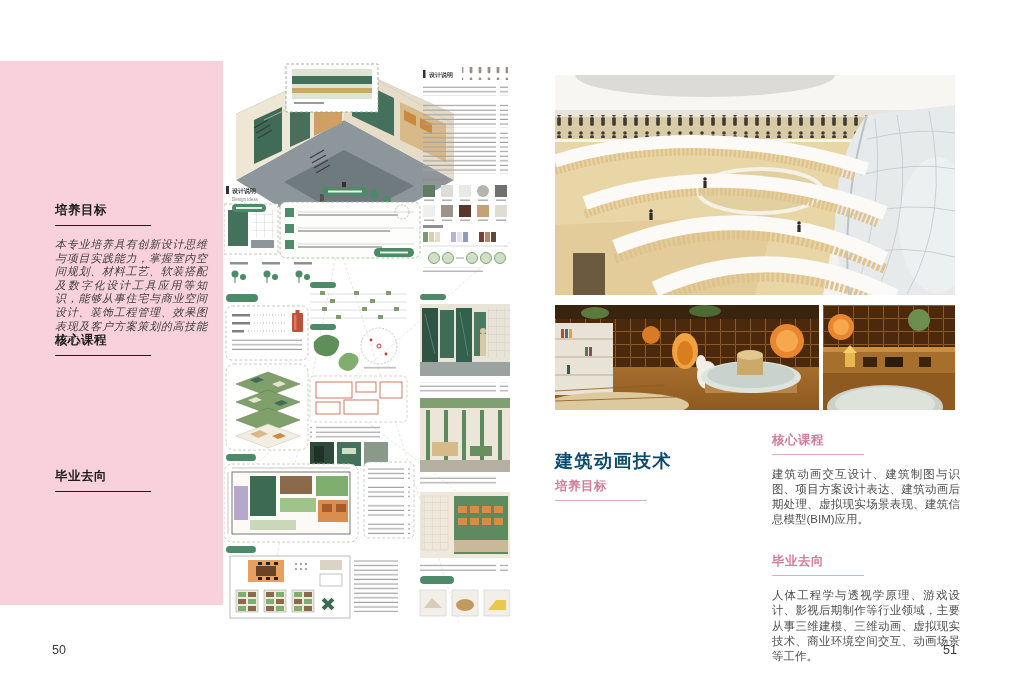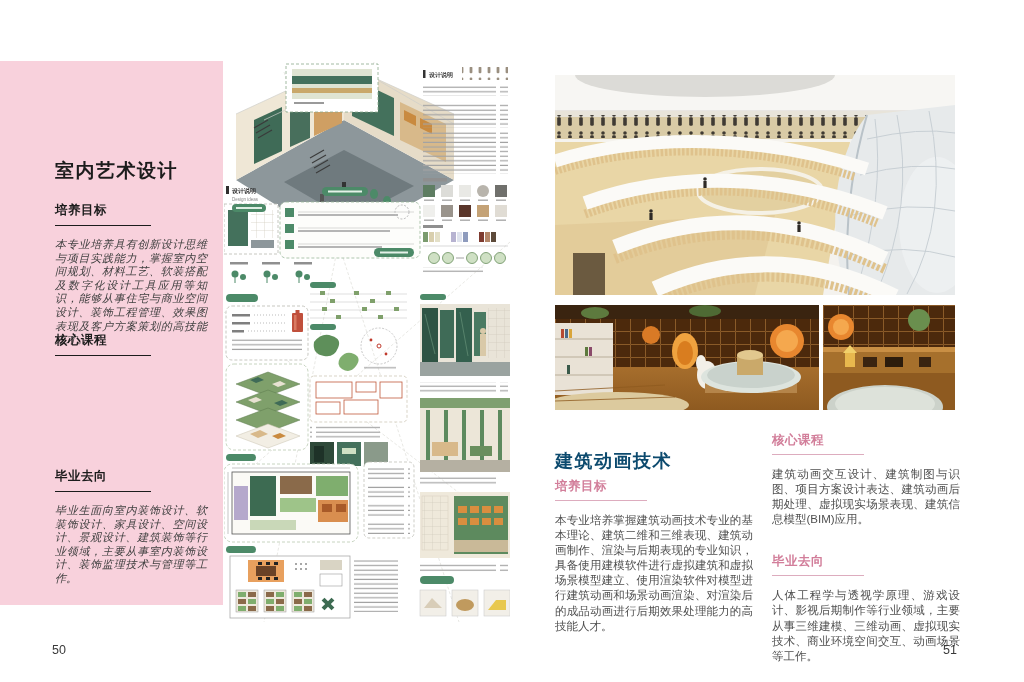--- a/index.html
+++ b/index.html
@@ -25,34 +25,32 @@
   .photo{position:absolute;display:block;}
   .poster{position:absolute;left:224px;top:62px;}
   svg text{font-family:"Liberation Sans","DejaVu Sans",sans-serif;}
 </style>
 </head>
 <body>
 
 <div class="spread">
 
   <aside class="pink-panel">
-    <h1 class="lp-title">室内艺术设计</h1>
 
     <section class="lp-section" style="top:141px">
       <span class="lp-heading">培养目标</span>
       <p class="lp-body">本专业培养具有创新设计思维与项目实践能力，掌握室内空间规划、材料工艺、软装搭配及数字化设计工具应用等知识，能够从事住宅与商业空间设计、装饰工程管理、效果图表现及客户方案策划的高技能人才。</p>
     </section>
 
     <section class="lp-section" style="top:271px">
       <span class="lp-heading">核心课程</span>
     </section>
 
     <section class="lp-section" style="top:407px">
       <span class="lp-heading">毕业去向</span>
-      <p class="lp-body">毕业生面向室内装饰设计、软装饰设计、家具设计、空间设计、景观设计、建筑装饰等行业领域，主要从事室内装饰设计、装饰监理技术与管理等工作。</p>
     </section>
   </aside>
 
   <svg class="poster" width="286" height="560" viewBox="0 0 286 560">
     <defs>
       <pattern id="p-txts" width="92" height="4.6" patternUnits="userSpaceOnUse">
         <rect width="88" height="1.2" y="1.6" fill="#a3a3a3"></rect>
       </pattern>
       <pattern id="p-grid" width="8" height="8" patternUnits="userSpaceOnUse">
         <path d="M8 0H0V8" stroke="#cfc9ba" fill="none" stroke-width="0.7"></path>
@@ -573,21 +571,20 @@
     <rect x="22" y="48" width="10" height="14" fill="#e8b84e"></rect>
     <polygon points="20,48 34,48 27,40" fill="#f2d06a"></polygon>
     <ellipse cx="62" cy="102" rx="58" ry="22" fill="#ccd2ca"></ellipse>
     <ellipse cx="62" cy="99" rx="50" ry="17" fill="#dde2da"></ellipse>
   </svg>
 
   <h2 class="rp-title">建筑动画技术</h2>
 
   <div class="rp-col" style="left:555px;top:478px;width:212px;">
     <span class="rp-heading">培养目标</span>
-    <p class="rp-body">本专业培养掌握建筑动画技术专业的基本理论、建筑二维和三维表现、建筑动画制作、渲染与后期表现的专业知识，具备使用建模软件进行虚拟建筑和虚拟场景模型建立、使用渲染软件对模型进行建筑动画和场景动画渲染、对渲染后的成品动画进行后期效果处理能力的高技能人才。</p>
   </div>
 
   <div class="rp-col" style="left:772px;top:432px;width:202px;">
     <div>
       <span class="rp-heading">核心课程</span>
       <p class="rp-body">建筑动画交互设计、建筑制图与识图、项目方案设计表达、建筑动画后期处理、虚拟现实场景表现、建筑信息模型(BIM)应用。</p>
     </div>
     <div class="rp-gap"></div>
     <div>
       <span class="rp-heading">毕业去向</span>

